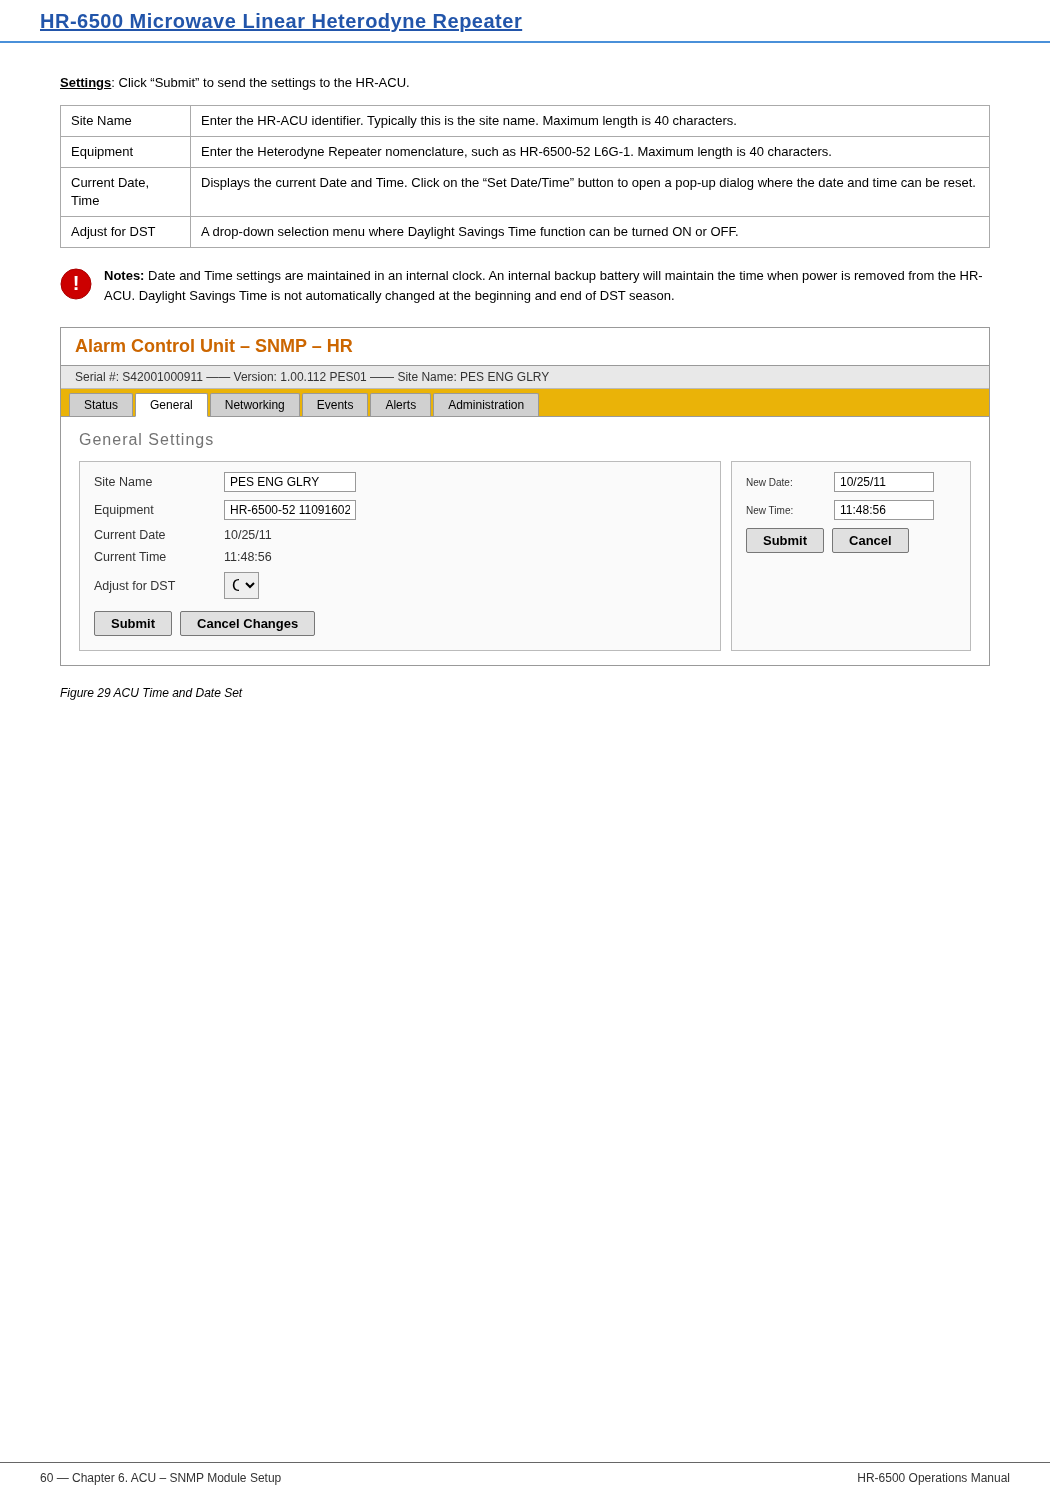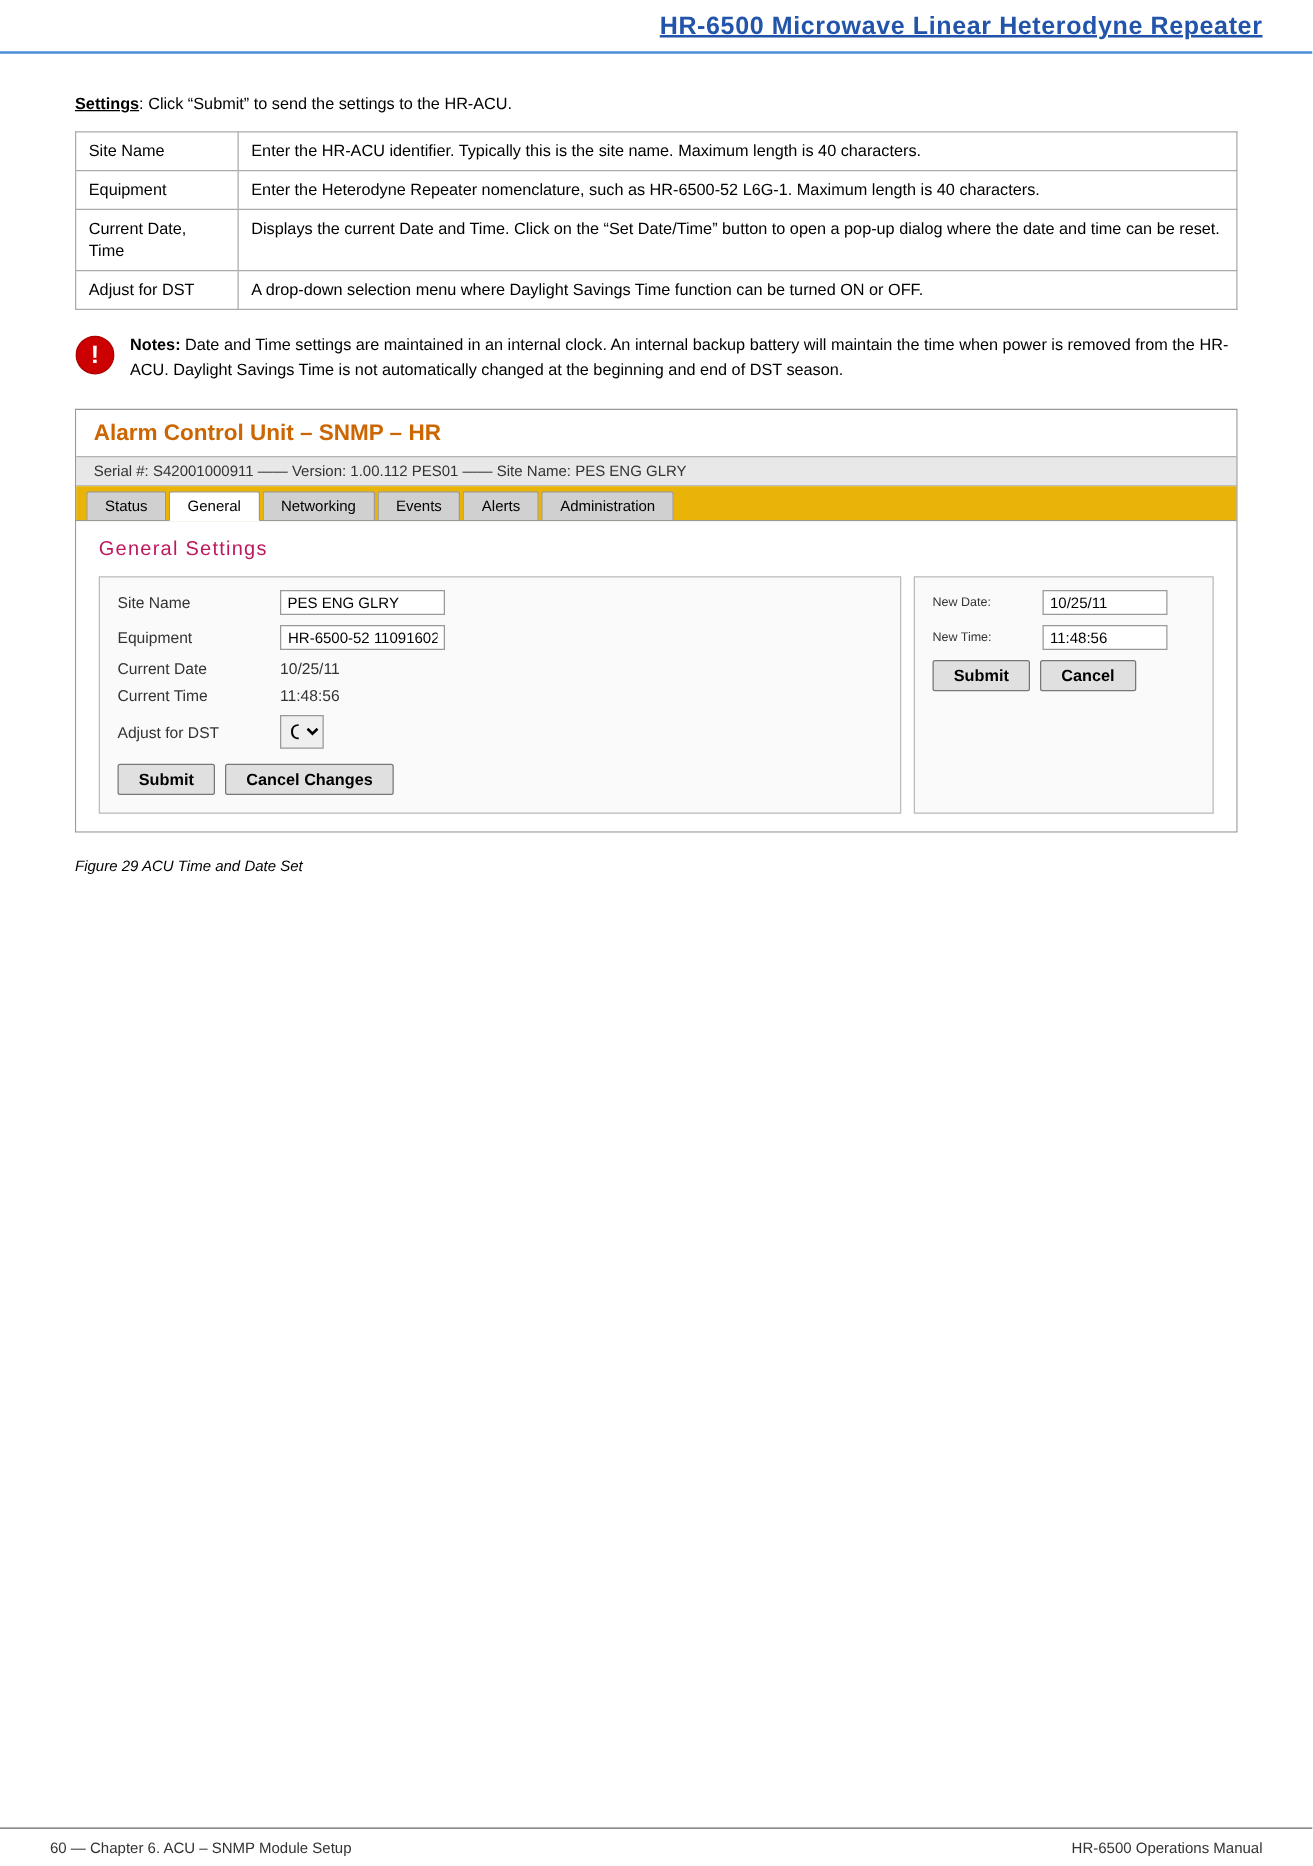--- a/index.html
+++ b/index.html
@@ -11,21 +11,20 @@
       width: 1050px;
       min-height: 1493px;
       position: relative;
     }
 
     
     .page-header {
       background: #fff;
       border-bottom: 2px solid #4a90d9;
       padding: 10px 40px 8px 40px;
-      text-align: right;
     }
     .page-header h1 {
       font-size: 20px;
       font-weight: bold;
       color: #2255aa;
       text-decoration: underline;
       letter-spacing: 0.5px;
     }
 
     
@@ -133,21 +132,21 @@
       z-index: 1;
     }
 
     
     .general-settings {
       background: #fff;
       padding: 14px 18px;
     }
     .general-settings-title {
       font-size: 16px;
-      color: #be185d;
+      color: #737373;
       font-weight: normal;
       margin-bottom: 12px;
       letter-spacing: 1px;
     }
 
     
     .form-area {
       display: flex;
       gap: 10px;
     }

